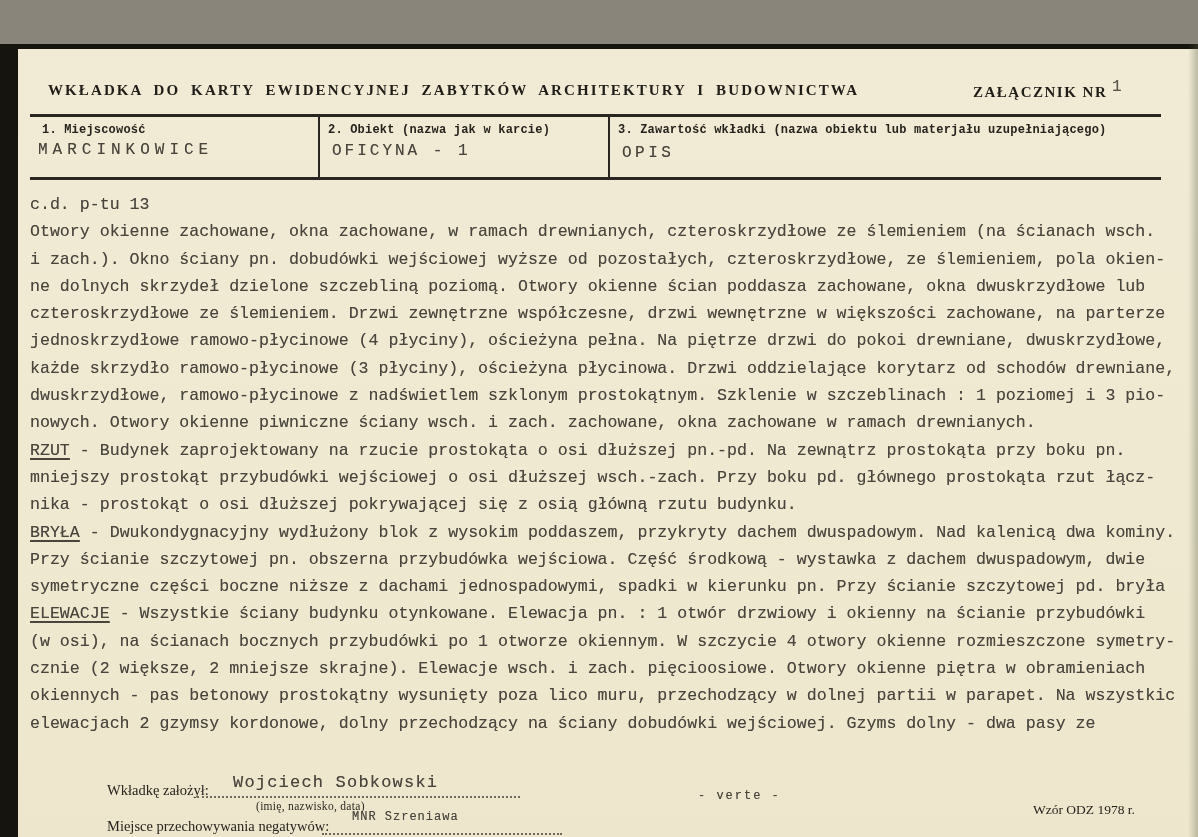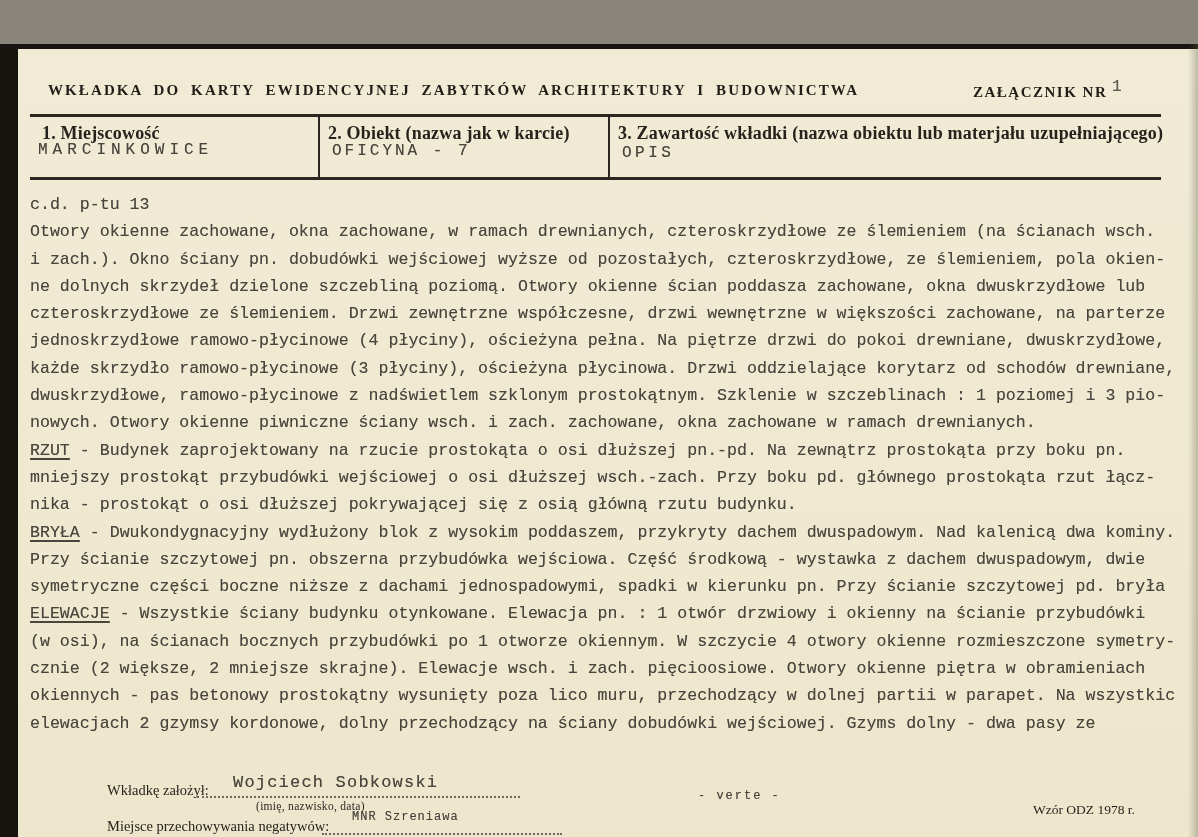--- a/index.html
+++ b/index.html
@@ -32,21 +32,21 @@
     color:#49453d;text-shadow:0 0 .6px rgba(73,69,61,.55);white-space:pre;
   }
   #attachment-number{position:absolute;left:1112px;top:34px;font-size:16px;color:#5a564d;}
   
   #header-table{
     position:absolute;left:30px;top:70px;width:1131px;height:60px;
     border-top:3px solid #2a2722;border-bottom:3px solid #2a2722;
   }
   .vdiv{position:absolute;top:0;bottom:0;width:2px;background:#2a2722;}
   #vdiv-1{left:288px;} #vdiv-2{left:578px;}
-  .cell-label{position:absolute;font-size:18px;font-weight:bold;letter-spacing:.2px;white-space:nowrap;color:#26231d;}
+  .cell-label{position:absolute;font-size:12px;font-weight:bold;letter-spacing:.2px;white-space:nowrap;color:#26231d;font-family:Liberation Mono, monospace;}
   .cell-value{position:absolute;font-size:16px;}
   #cell1-label{left:12px;top:6px;}  #cell1-value{left:8px;top:24px;letter-spacing:5px;}
   #cell2-label{left:298px;top:6px;} #cell2-value{left:302px;top:25px;letter-spacing:3px;}
   #cell3-label{left:588px;top:6px;} #cell3-value{left:592px;top:27px;letter-spacing:3.5px;}
   
   #body-text{
     position:absolute;left:30px;top:147px;width:1146px;
     font-family:"Liberation Mono","DejaVu Sans Mono",monospace;
     font-size:16.6px;line-height:27.3px;color:#49453d;
     text-shadow:0 0 .6px rgba(73,69,61,.5);
@@ -82,21 +82,21 @@
   <div id="attachment-number" class="type">1</div>
 
   <div id="header-table">
     <div id="vdiv-1" class="vdiv"></div>
     <div id="vdiv-2" class="vdiv"></div>
 
     <div id="cell1-label" class="cell-label">1. Miejscowość</div>
     <div id="cell1-value" class="cell-value type">MARCINKOWICE</div>
 
     <div id="cell2-label" class="cell-label">2. Obiekt (nazwa jak w karcie)</div>
-    <div id="cell2-value" class="cell-value type">OFICYNA - 7</div>
+    <div id="cell2-value" class="cell-value type">OFICYNA - 1</div>
 
     <div id="cell3-label" class="cell-label">3. Zawartość wkładki (nazwa obiektu lub materjału uzupełniającego)</div>
     <div id="cell3-value" class="cell-value type">OPIS</div>
   </div>
 
   <div id="body-text">
       <div class="tline">c.d. p-tu 13</div>
       <div class="tline">Otwory okienne zachowane, okna zachowane, w ramach drewnianych, czteroskrzydłowe ze ślemieniem (na ścianach wsch.</div>
       <div class="tline">i zach.). Okno ściany pn. dobudówki wejściowej wyższe od pozostałych, czteroskrzydłowe, ze ślemieniem, pola okien-</div>
       <div class="tline">ne dolnych skrzydeł dzielone szczebliną poziomą. Otwory okienne ścian poddasza zachowane, okna dwuskrzydłowe lub</div>

